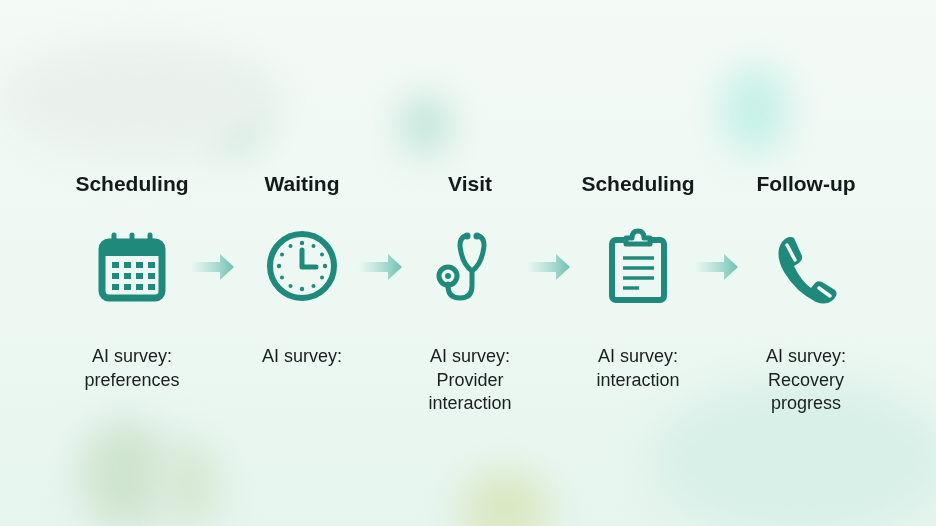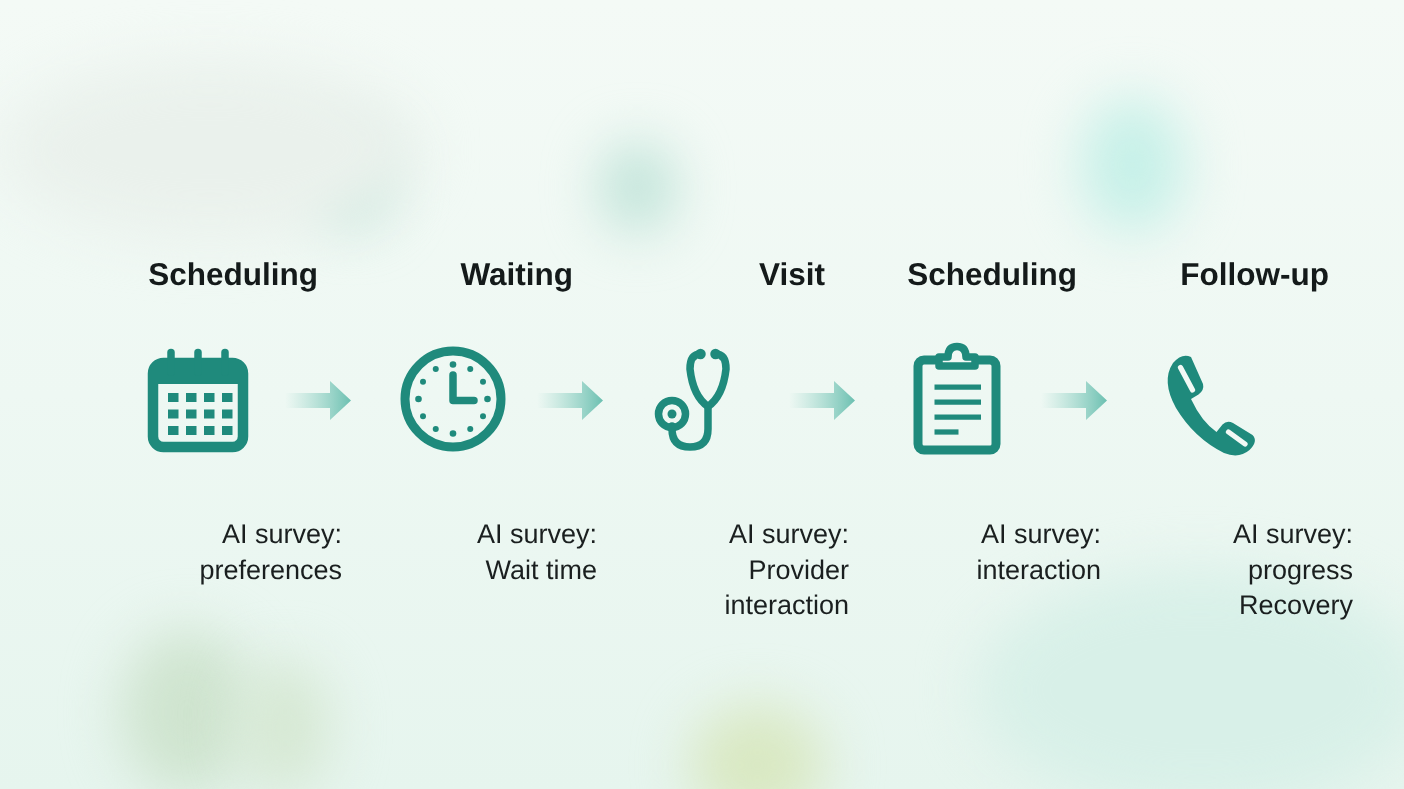--- a/index.html
+++ b/index.html
@@ -4,23 +4,23 @@
 <style>
   html, body { margin:0; padding:0; }
   body {
     width:936px; height:526px; overflow:hidden; position:relative;
     font-family:"Liberation Sans", sans-serif;
     background: linear-gradient(180deg, #f4faf6 0%, #eef8f3 50%, #e6f5ee 100%);
   }
   .bg { position:absolute; inset:0; overflow:hidden; }
   .blob { position:absolute; border-radius:50%; filter:blur(18px); }
   .stage { position:absolute; top:0; width:160px; text-align:center; }
-  .title { position:absolute; top:172px; left:0; width:100%; font-weight:bold; font-size:21px; color:#141a1a;text-align:right; }
+  .title { position:absolute; top:172px; left:0; width:100%; font-weight:bold; font-size:21px; color:#141a1a; }
   .icon { position:absolute; top:226px; left:50%; transform:translateX(-50%); width:80px; height:80px; }
-  .desc { position:absolute; top:345px; left:16px; width:100%; font-size:18px; line-height:23.5px; color:#1a1f1f;text-align:right; }
+  .desc { position:absolute; top:345px; left:0; width:100%; font-size:18px; line-height:23.5px; color:#1a1f1f; }
   .arrow { position:absolute; top:252px; width:46px; height:30px; }
 </style>
 </head>
 <body>
 
 <div class="bg">
   <div class="blob" style="left:210px;top:90px;width:50px;height:60px;background:#bfe3d8;"></div>
   <div class="blob" style="left:400px;top:95px;width:50px;height:60px;background:#bfe3d8;"></div>
   <div class="blob" style="left:720px;top:65px;width:70px;height:90px;background:#c6f0e8;"></div>
   <div class="blob" style="left:0;top:40px;width:280px;height:120px;background:#eaf1ec;"></div>
@@ -86,21 +86,20 @@
         <circle cx="51.5" cy="60" r="2"></circle>
       <circle cx="20" cy="28.5" r="2"></circle>
         <circle cx="60" cy="28.5" r="2"></circle>
         <circle cx="20" cy="51.5" r="2"></circle>
         <circle cx="60" cy="51.5" r="2"></circle>
     </g>
     <path d="M40 24 V41 H54" fill="none" stroke="#1f8a7c" stroke-width="5" stroke-linecap="round" stroke-linejoin="round"></path>
   </svg>
   <div class="desc">
     <div>AI survey:</div>
-    <div>Wait time</div>
   </div>
 </div>
 
 <svg class="arrow" style="left:358px;" viewBox="0 0 46 30">
   <path d="M0 10 H30 V2 L44 15 L30 28 V20 H0 Z" fill="url(#ag)"></path>
 </svg>
 
 <div class="stage" style="left:390px;">
   <div class="title">Visit</div>
   <svg class="icon" viewBox="0 0 80 80">
@@ -146,16 +145,16 @@
 
 <div class="stage" style="left:726px;">
   <div class="title">Follow-up</div>
   <svg class="icon" viewBox="0 0 80 80">
     <path d="M16 16 Q22 9 28 12 L36 30 Q37 34 33 37 L28 40 Q35 55 45 62 L49 57 Q52 54 56 56 L69 64 Q73 68 67 74 Q60 80 50 76 Q30 66 18 46 Q8 28 16 16 Z" fill="#1f8a7c"></path>
     <path d="M21 19 L29 34" stroke="#f2f9f5" stroke-width="3.5" stroke-linecap="round"></path>
     <path d="M53 62 L64 70" stroke="#f2f9f5" stroke-width="3.5" stroke-linecap="round"></path>
   </svg>
   <div class="desc">
     <div>AI survey:</div>
+    <div>Recovery</div>
     <div>progress</div>
-    <div>Recovery</div>
   </div>
 </div>
 
 </body></html>

